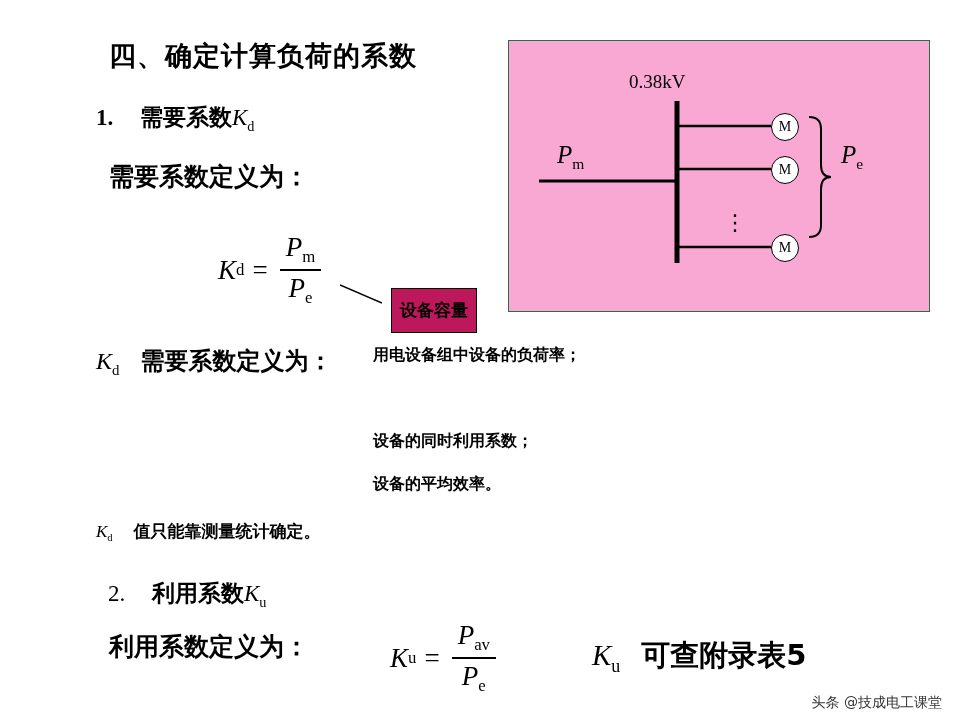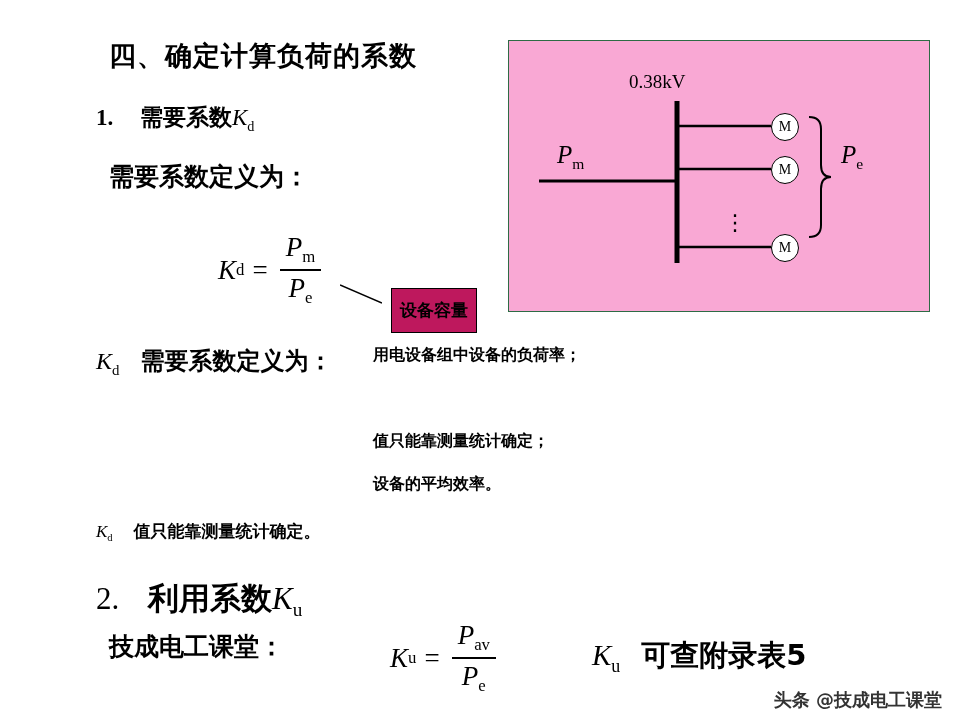--- a/index.html
+++ b/index.html
@@ -95,22 +95,22 @@
   #f3 { top: 431px; }
   #f4 { top: 474px; }
 
   #kd-note {
     left: 96px; top: 520px;
     font-size: 17px;
   }
 
   
   #item2 {
-    left: 96px; top: 578px;
-    font-size: 31px;
+    left: 108px; top: 578px;
+    font-size: 23px;
   }
   #def-line2 {
     left: 88px; top: 630px;
     font-size: 25px;
   }
   #formula2 {
     left: 390px; top: 620px;
     font-size: 27px;
     display: flex;
     align-items: center;
@@ -159,24 +159,24 @@
     position: absolute;
     left: 215px; top: 178px;
     font-size: 22px;
     line-height: 8px;
     letter-spacing: 0;
   }
 
   
   #watermark {
     right: 18px; bottom: 8px;
-    font-size: 18px;
+    font-size: 14px;
     color: #333;
     font-family: "DejaVu Sans", "Liberation Sans", sans-serif;
-    font-weight: 700;
+    font-weight: 400;
   }
 </style>
 </head>
 <body>
 
 <div class="slide">
 
   <div class="abs zh" id="heading">四、确定计算负荷的系数</div>
 
   <div class="abs" id="item1">
@@ -199,32 +199,32 @@
 
   <svg class="abs" id="callout-line" viewBox="0 0 42 22">
     <line x1="42" y1="20" x2="0" y2="2" stroke="#000" stroke-width="1.6"></line>
   </svg>
   <div class="abs zh" id="callout">设备容量</div>
 
   <div class="abs" id="factors-head">
     <span class="it">K</span><span class="sub it">d</span><span class="zh">需要系数定义为：</span>
   </div>
   <div class="abs zh factor-item" id="f1">用电设备组中设备的负荷率；</div>
-  <div class="abs zh factor-item" id="f3">值只能靠测量统计确定；</div>
+  <div class="abs zh factor-item" id="f3">设备的同时利用系数；</div>
   <div class="abs zh factor-item" id="f4">设备的平均效率。</div>
 
   <div class="abs" id="kd-note">
     <span class="it">K</span><span class="sub it">d</span><span class="zh">值只能靠测量统计确定。</span>
   </div>
 
   <div class="abs" id="item2">
     <span class="num">2.</span>
     <span class="zh">利用系数</span><span class="it">K</span><span class="sub it">u</span>
   </div>
-  <div class="abs zh" id="def-line2">技成电工课堂：</div>
+  <div class="abs zh" id="def-line2">利用系数定义为：</div>
 
   <div class="abs" id="formula2">
     <span class="it">K</span>
       <span class="sub it">u</span>
     <span style="margin:0 8px;">=</span>
     <span class="frac">
       <span class="numer"><span>P</span><span class="sub">av</span></span>
       <span class="bar"></span>
       <span class="denom"><span>P</span><span class="sub">e</span></span>
     </span>

